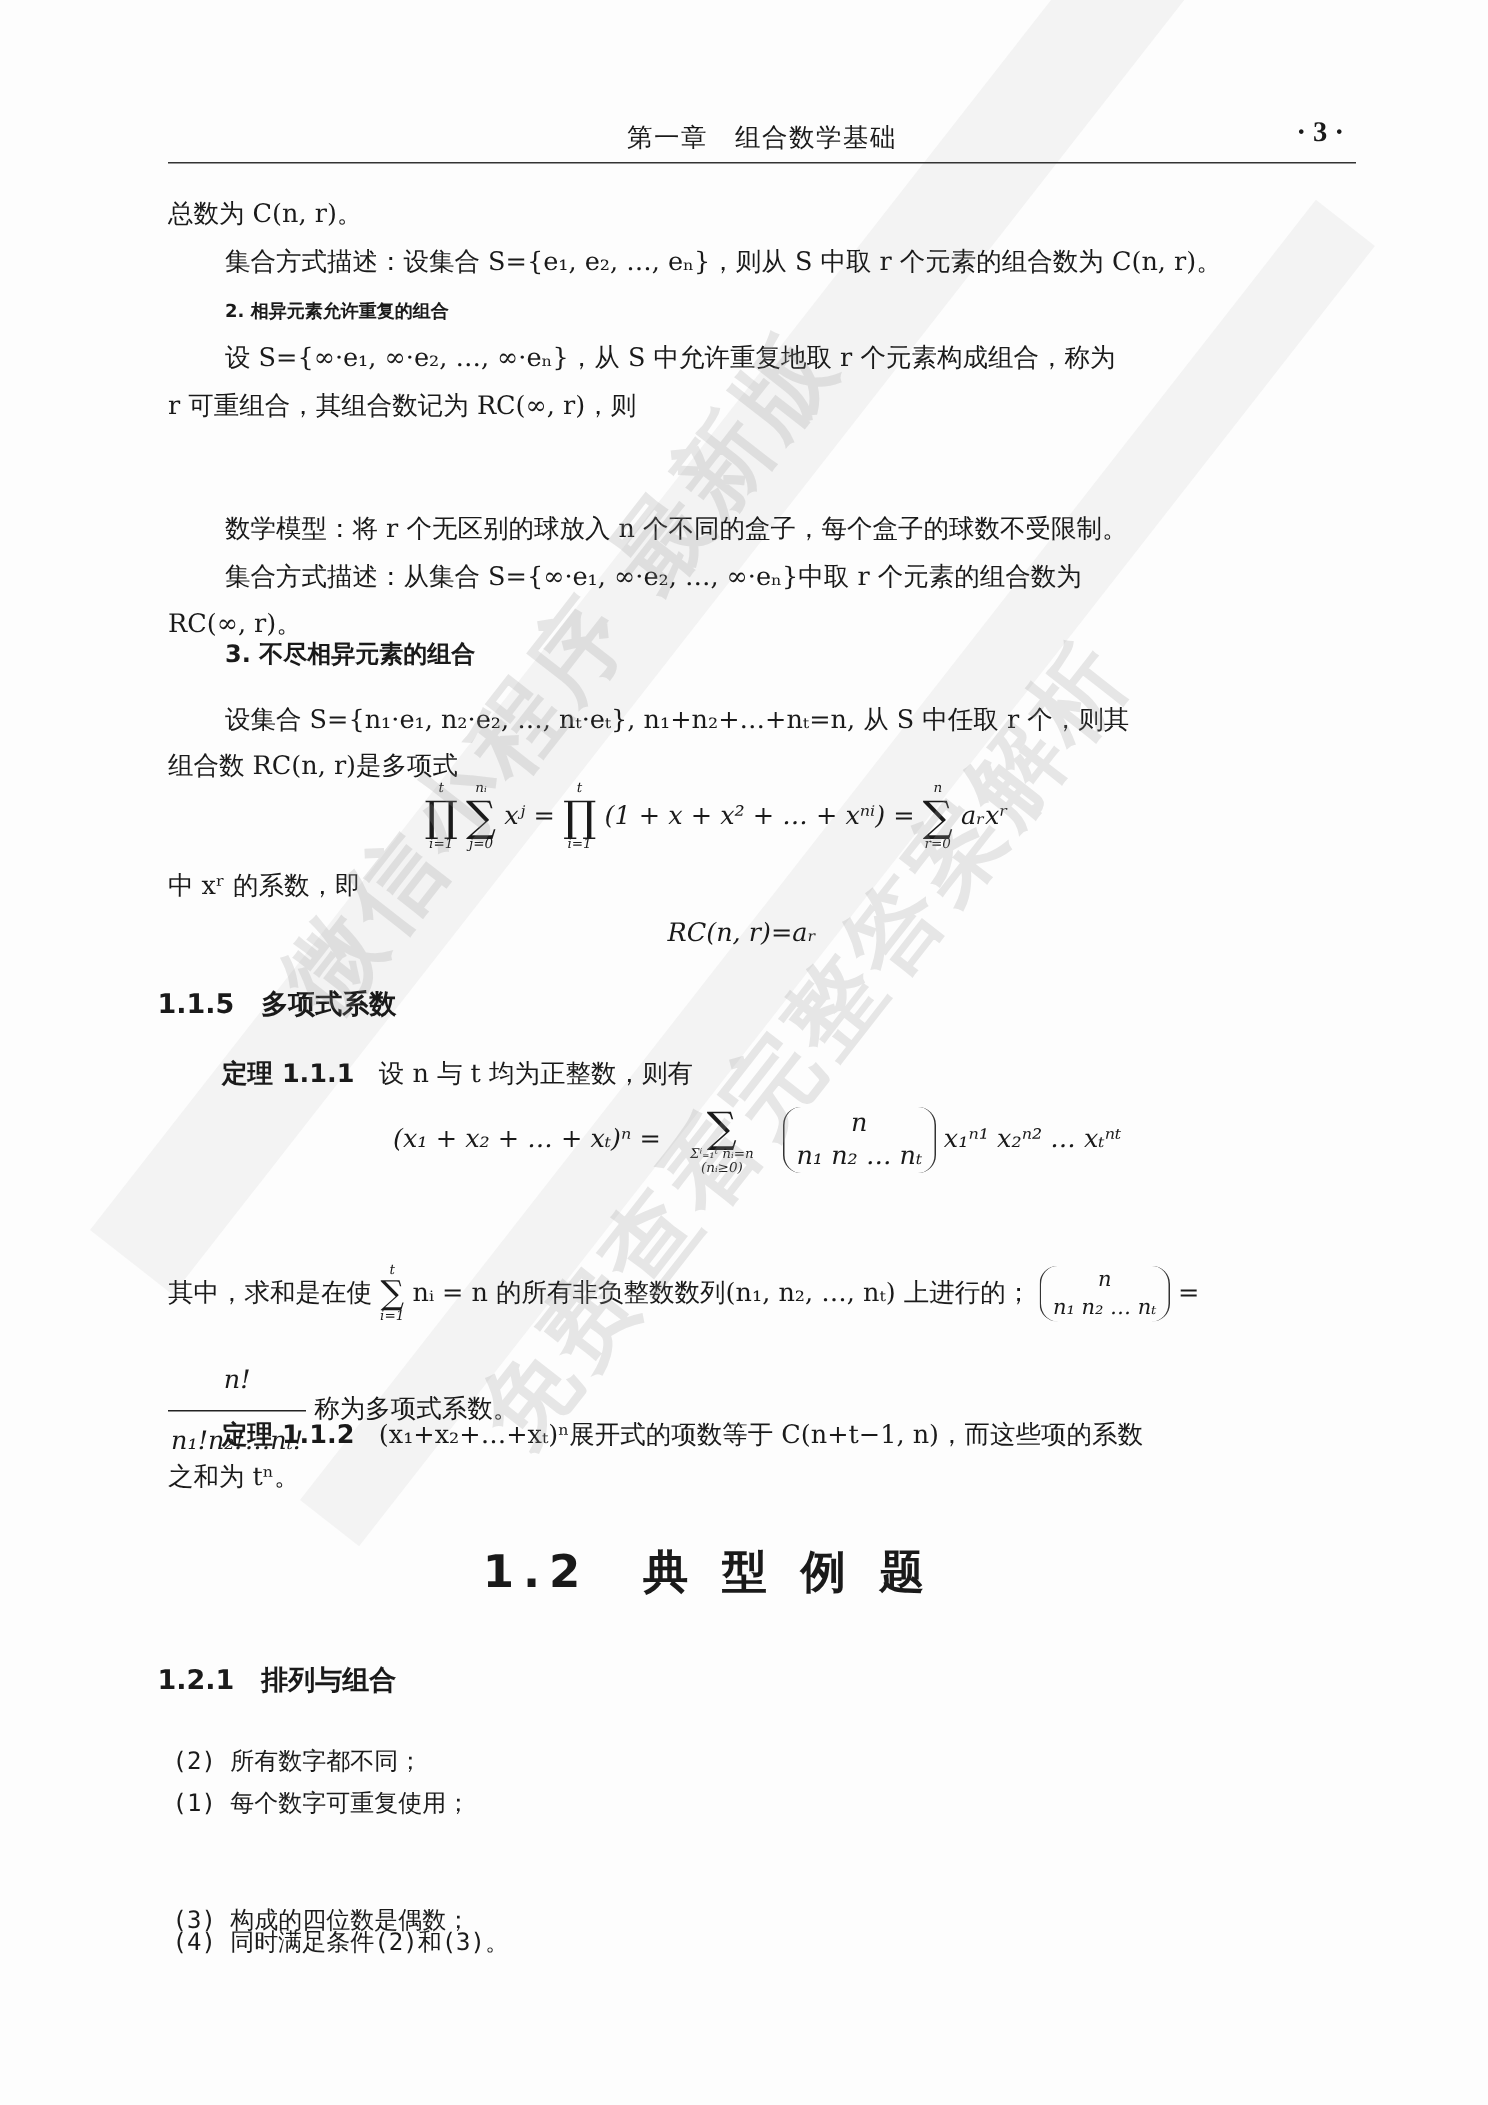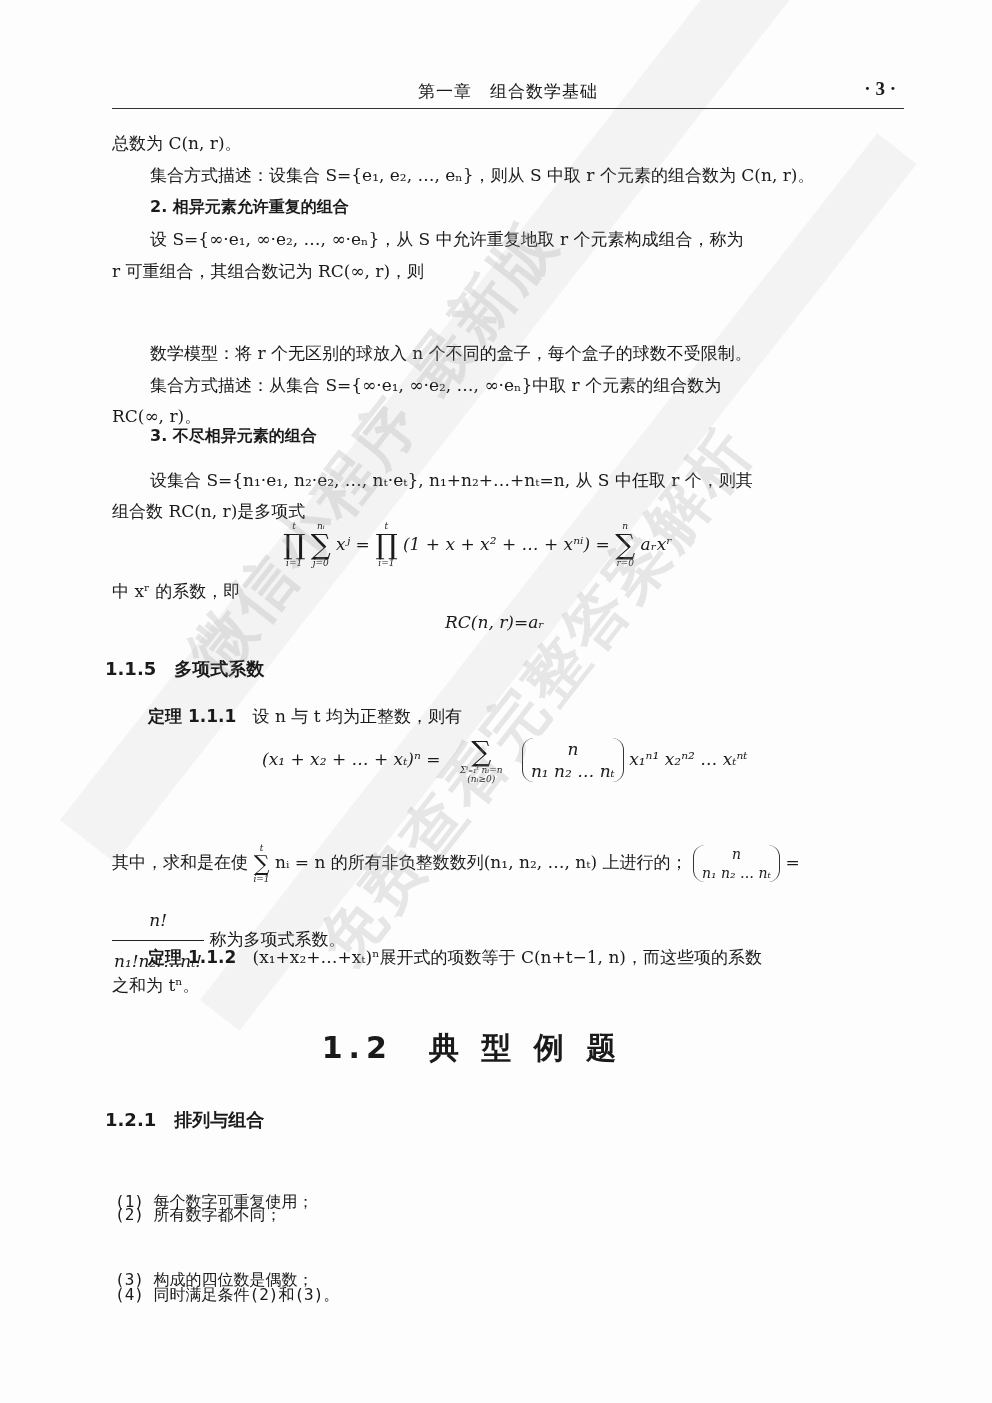--- a/index.html
+++ b/index.html
@@ -39,21 +39,21 @@
   <div class="stripe" style="left:60px; top:820px; width:1100px; height:70px;"></div>
   <div class="stripe" style="left:200px; top:1000px; width:1100px; height:50px;"></div>
 
   <div class="header">
     <div class="title">第一章　组合数学基础</div>
     <div class="pnum">· 3 ·</div>
   </div>
 
   <div class="ln noind" style="top:132px;">总数为 C(n, r)。</div>
   <div class="ln ind" style="top:164px;">集合方式描述：设集合 S={e₁, e₂, …, eₙ}，则从 S 中取 r 个元素的组合数为 C(n, r)。</div>
-  <div class="ln ind bold" style="top:196px; font-size:16px;">2. 相异元素允许重复的组合</div>
+  <div class="ln ind bold" style="top:196px; font-size:12px;">2. 相异元素允许重复的组合</div>
   <div class="ln ind" style="top:228px;">设 S={∞·e₁, ∞·e₂, …, ∞·eₙ}，从 S 中允许重复地取 r 个元素构成组合，称为</div>
   <div class="ln noind" style="top:260px;">r 可重组合，其组合数记为 RC(∞, r)，则</div>
 
 
   <div class="ln ind" style="top:374px;">集合方式描述：从集合 S={∞·e₁, ∞·e₂, …, ∞·eₙ}中取 r 个元素的组合数为</div>
   <div class="ln ind" style="top:342px;">数学模型：将 r 个无区别的球放入 n 个不同的盒子，每个盒子的球数不受限制。</div>
   <div class="ln noind" style="top:405px;">RC(∞, r)。</div>
   <div class="ln ind bold" style="top:425px; font-size:16px;">3. 不尽相异元素的组合</div>
   <div class="ln ind" style="top:469px;">设集合 S={n₁·e₁, n₂·e₂, …, nₜ·eₜ}, n₁+n₂+…+nₜ=n, 从 S 中任取 r 个，则其</div>
   <div class="ln noind" style="top:500px;">组合数 RC(n, r)是多项式</div>
@@ -134,19 +134,19 @@
   <div class="ln" style="left:148px; top:946px;">
     <span class="bold">定理 1.1.2</span>&nbsp;&nbsp;
     <span>(x₁+x₂+…+xₜ)ⁿ展开式的项数等于 C(n+t−1, n)，而这些项的系数</span>
   </div>
   <div class="ln noind" style="top:974px;">之和为 tⁿ。</div>
 
   <div class="section-h2">1.2　典 型 例 题</div>
   <div class="section-h3" style="top:1108px;">1.2.1　排列与组合</div>
 
   <div class="exercise" style="top:1192px;">(1) 每个数字可重复使用；</div>
-  <div class="exercise" style="top:1205px;text-align:center;">(2) 所有数字都不同；</div>
+  <div class="exercise" style="top:1164px;text-align:center;">(2) 所有数字都不同；</div>
   <div class="exercise" style="top:1254px;margin-top:16px;">(3) 构成的四位数是偶数；</div>
   <div class="exercise" style="top:1285px;">(4) 同时满足条件(2)和(3)。</div>
 
   <div class="watermark">微信小程序 最新版</div>
   <div class="watermark2">免费查看完整答案解析</div>
 </div>
 
 </body></html>

